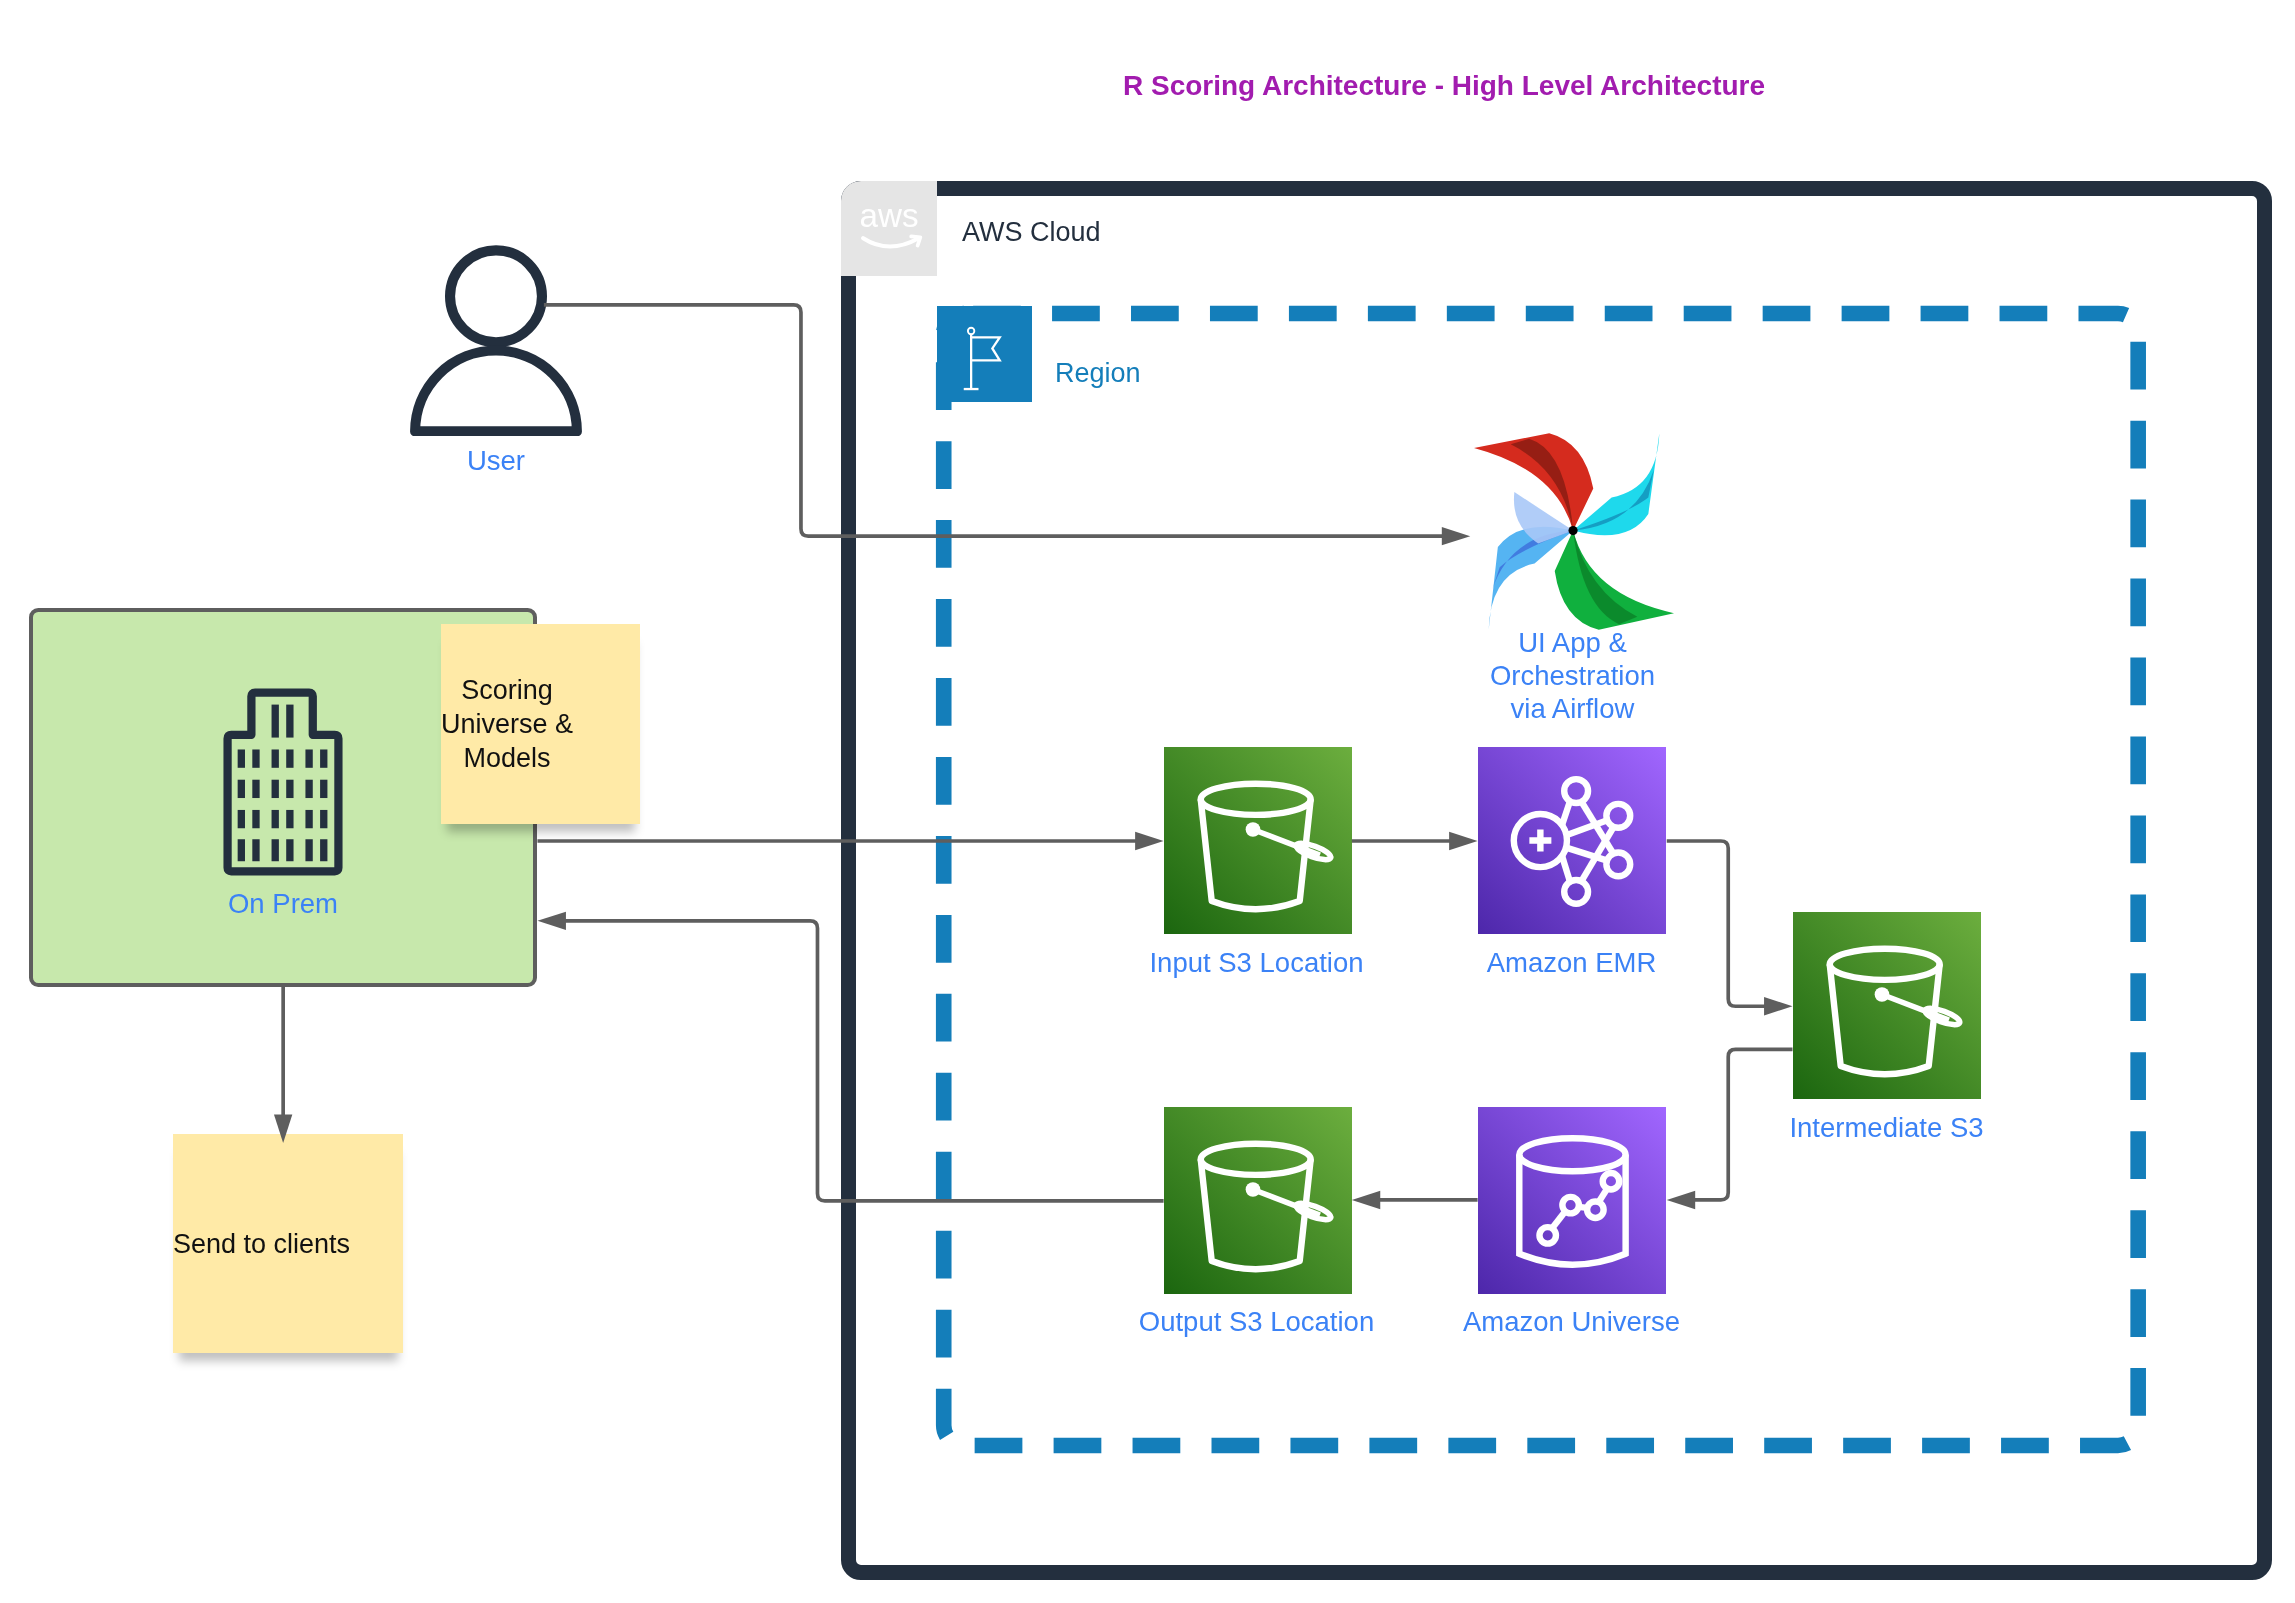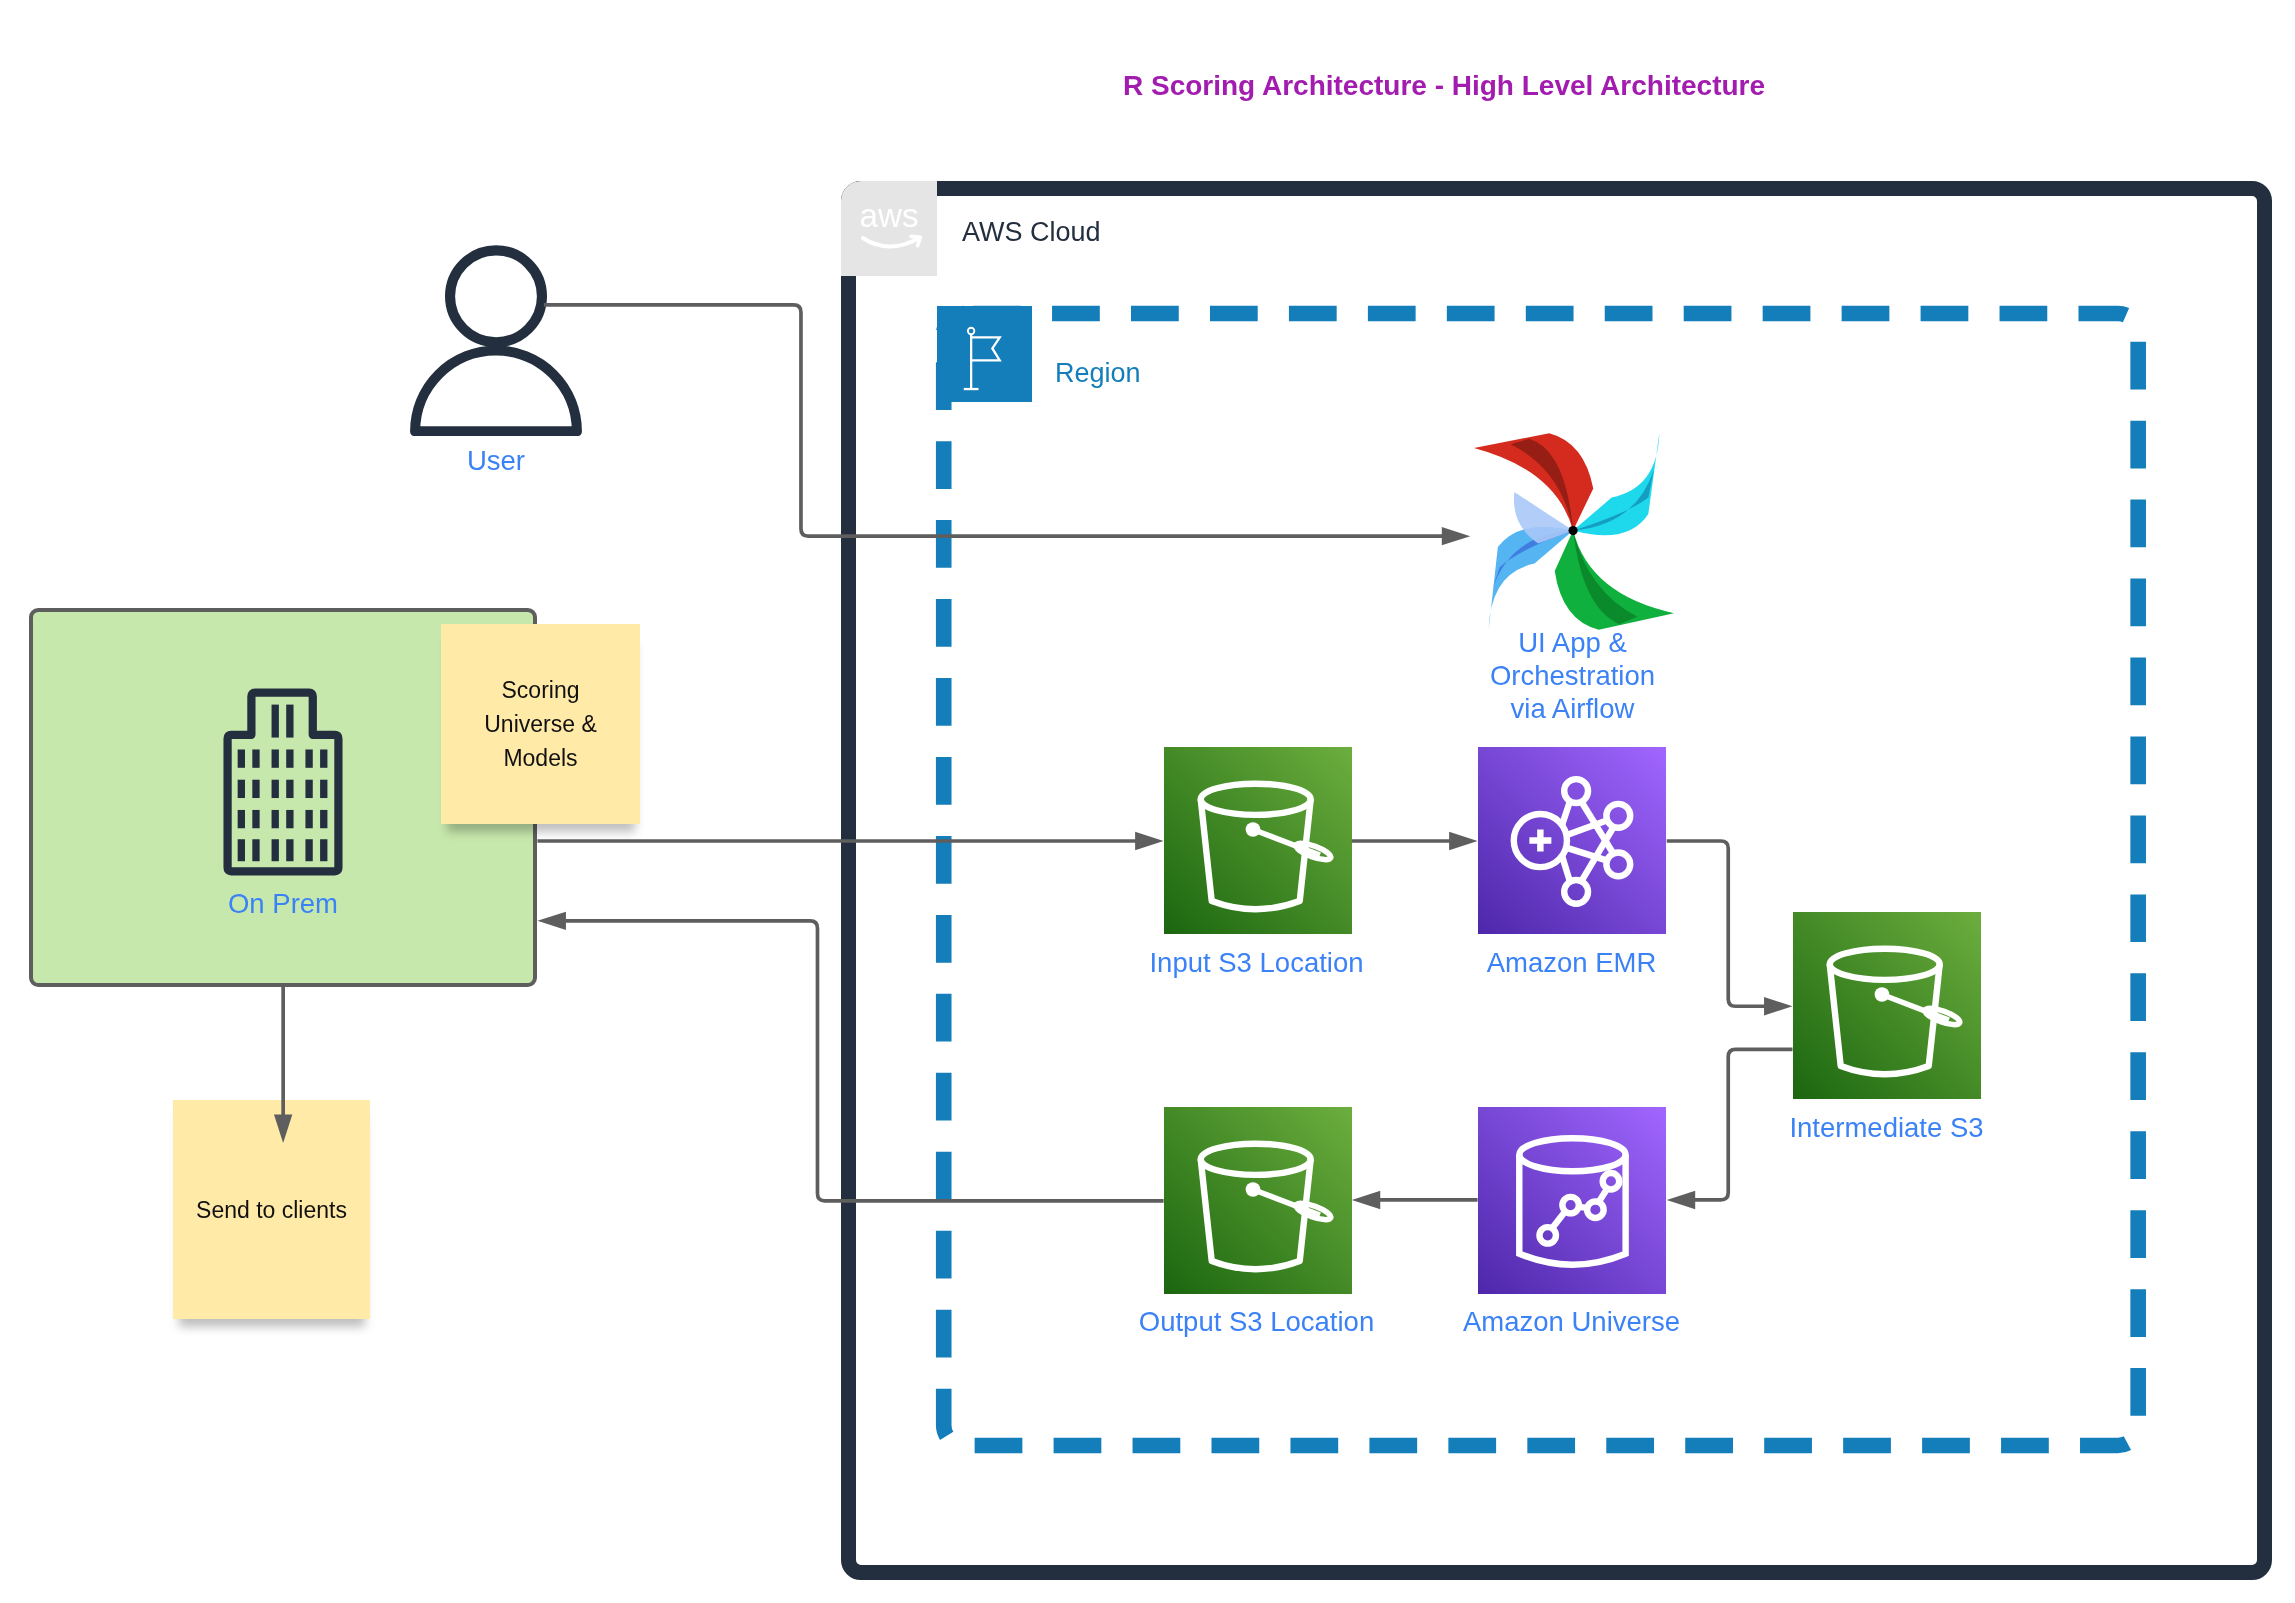--- a/index.html
+++ b/index.html
@@ -9,21 +9,21 @@
   .aws-logo { left:841px; top:181px; width:96px; height:95px; background:#e5e5e5; border-top-left-radius:20px; }
   .aws-cloud-label { left:962px; top:217px; font-size:27px; color:#232F3E; white-space:nowrap;text-align:center; }
   .region-label { left:1055px; top:358px; font-size:27px; color:#147EBA; white-space:nowrap; }
   .region-icon { left:937px; top:306px; width:95px; height:96px; background:#147EBA; }
   .svc { width:188px; height:187px; }
   .svc svg { width:100%; height:100%; display:block; }
   .s3 { background:linear-gradient(45deg, #1B660F 0%, #6CAE3E 100%); }
   .purple { background:linear-gradient(45deg, #4D27AA 0%, #A166FF 100%); }
   .label { font-size:27.5px; color:#3b82f6; text-align:center; white-space:nowrap; line-height:33px; }
   .onprem { left:29px; top:608px; width:508px; height:379px; background:#C7E8AC; border:4.6px solid #5E5E5E; border-radius:9.2px; box-sizing:border-box; }
-  .sticky { background:#FFEAA7; box-shadow: 0 13px 9.2px -5.5px rgba(0,0,0,0.25); display:flex; align-items:center; justify-content:center; text-align:center; font-size:23px; line-height:34px; color:#111; }
+  .sticky { background:#FFEAA7; box-shadow: 0 13px 9.2px -5.5px rgba(0,0,0,0.25); display:flex; align-items:center; text-align:center; font-size:27px; line-height:34px; color:#111; }
   svg.overlay { position:absolute; left:0; top:0; width:2296px; height:1603px; pointer-events:none; }
   .conn { fill:none; stroke:#5E5E5E; stroke-width:4; stroke-linejoin:round; }
   .arrowhead { fill:#5E5E5E; }
 </style>
 </head>
 <body>
 
 <div class="abs" style="left:962px; top:70px; width:964px; text-align:center; font-size:28px; font-weight:bold; color:#a21caf; white-space:nowrap;">R Scoring Architecture - High Level Architecture</div>
 
 <div class="abs aws-cloud"></div>
@@ -96,21 +96,21 @@
 <div class="abs label" style="left:191px; top:887px; width:184px;">On Prem</div>
 
 <div class="abs sticky" style="left:441px; top:624px; width:199px; height:200px;">
   <div>
     <div>Scoring</div>
     <div>Universe &amp;</div>
     <div>Models</div>
   </div>
 </div>
 
-<div class="abs sticky" style="left:173px; top:1100px; width:197px; height:219px;">
+<div class="abs sticky" style="left:173px; top:1134px; width:230px; height:219px;">
   <span>Send to clients</span>
 </div>
 
 <div class="abs" style="left:1474px; top:433px; width:200px; height:197px;">
   <svg viewBox="0 0 218 214" width="200" height="197">
 
     <path d="M0 16 L82 0 Q120 10 130 60 L108 106 Q90 40 0 16 Z" fill="#D52B1E"></path>
     <path d="M60 6 Q100 18 108 106 Q96 40 40 12 Z" fill="#7A1A10" opacity="0.7"></path>
 
     <path d="M202 0 L190 88 Q168 122 108 106 L150 70 Q200 60 202 0 Z" fill="#1ED9EC"></path>

